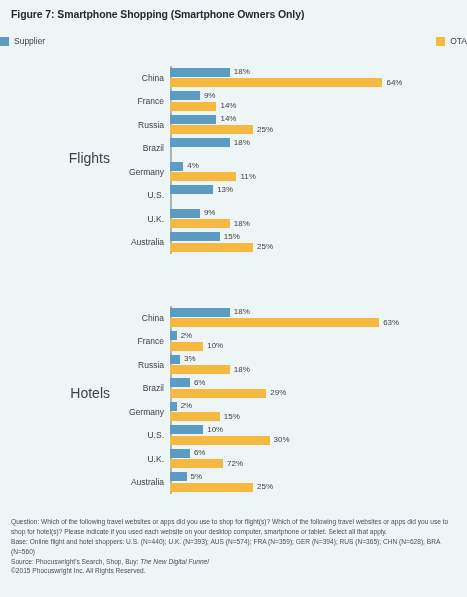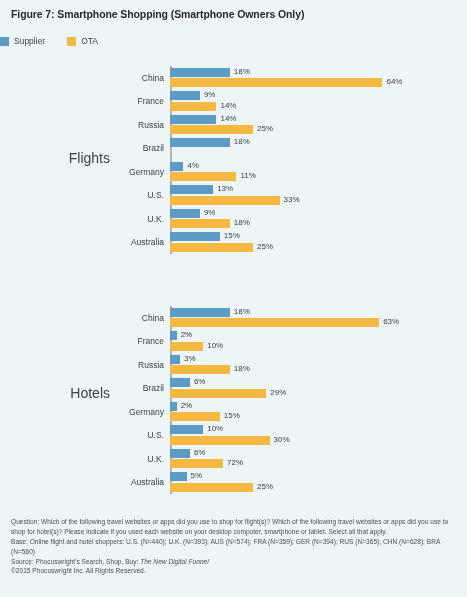--- a/index.html
+++ b/index.html
@@ -32,21 +32,21 @@
     color: #26292e;
     white-space: nowrap;
   }
   
   .legend {
     position: absolute;
     top: 37px;
     left: 0;
     width: 467px;
     display: flex;
-    justify-content: flex-start;
+    justify-content: space-between;
     align-items: center;
     gap: 22px;
   }
   .legend-item {
     display: flex;
     align-items: center;
     gap: 5px;
   }
   .legend-swatch {
     width: 9px;
@@ -105,21 +105,21 @@
     transform: translateY(-50%);
     font-size: 8.5px;
     white-space: nowrap;
     color: #3d4148;
   }
   .bar-wrap {
     position: absolute;
     left: 0;
     height: 9px;
     display: flex;
-    align-items: flex-start;
+    align-items: center;
   }
   .bar-wrap.supplier { top: 1.5px; }
   .bar-wrap.ota { top: 12px; }
   .bar {
     height: 9px;
     display: block;
   }
   .bar-value {
     font-size: 8px;
     margin-left: 4px;
@@ -215,24 +215,20 @@
             <span class="bar" style="background: rgb(245, 185, 66); width: 66.4px;"></span>
             <span class="bar-value">11%</span>
           </div>
         </div>
         <div class="row">
           <div class="cat-label">U.S.</div>
           <div class="bar-wrap supplier">
             <span class="bar" style="background: rgb(91, 155, 196); width: 43.16px;"></span>
             <span class="bar-value">13%</span>
           </div>
-          <div class="bar-wrap ota">
-            <span class="bar" style="background: rgb(245, 185, 66); width: 109.56px;"></span>
-            <span class="bar-value">33%</span>
-          </div>
         </div>
         <div class="row">
           <div class="cat-label">U.K.</div>
           <div class="bar-wrap supplier">
             <span class="bar" style="background: rgb(91, 155, 196); width: 29.88px;"></span>
             <span class="bar-value">9%</span>
           </div>
           <div class="bar-wrap ota">
             <span class="bar" style="background: rgb(245, 185, 66); width: 59.76px;"></span>
             <span class="bar-value">18%</span>

